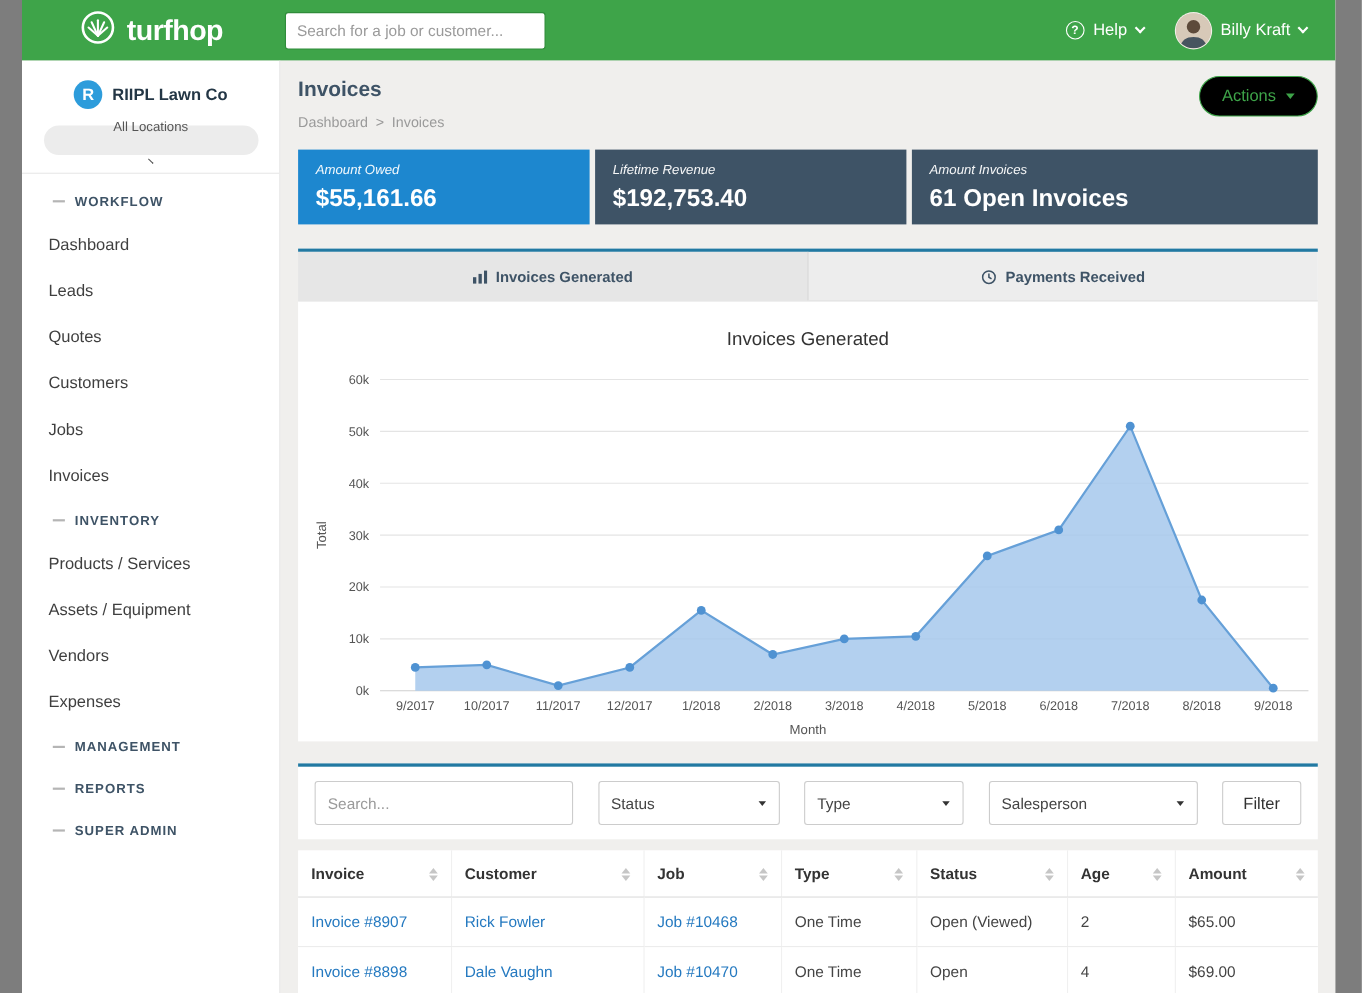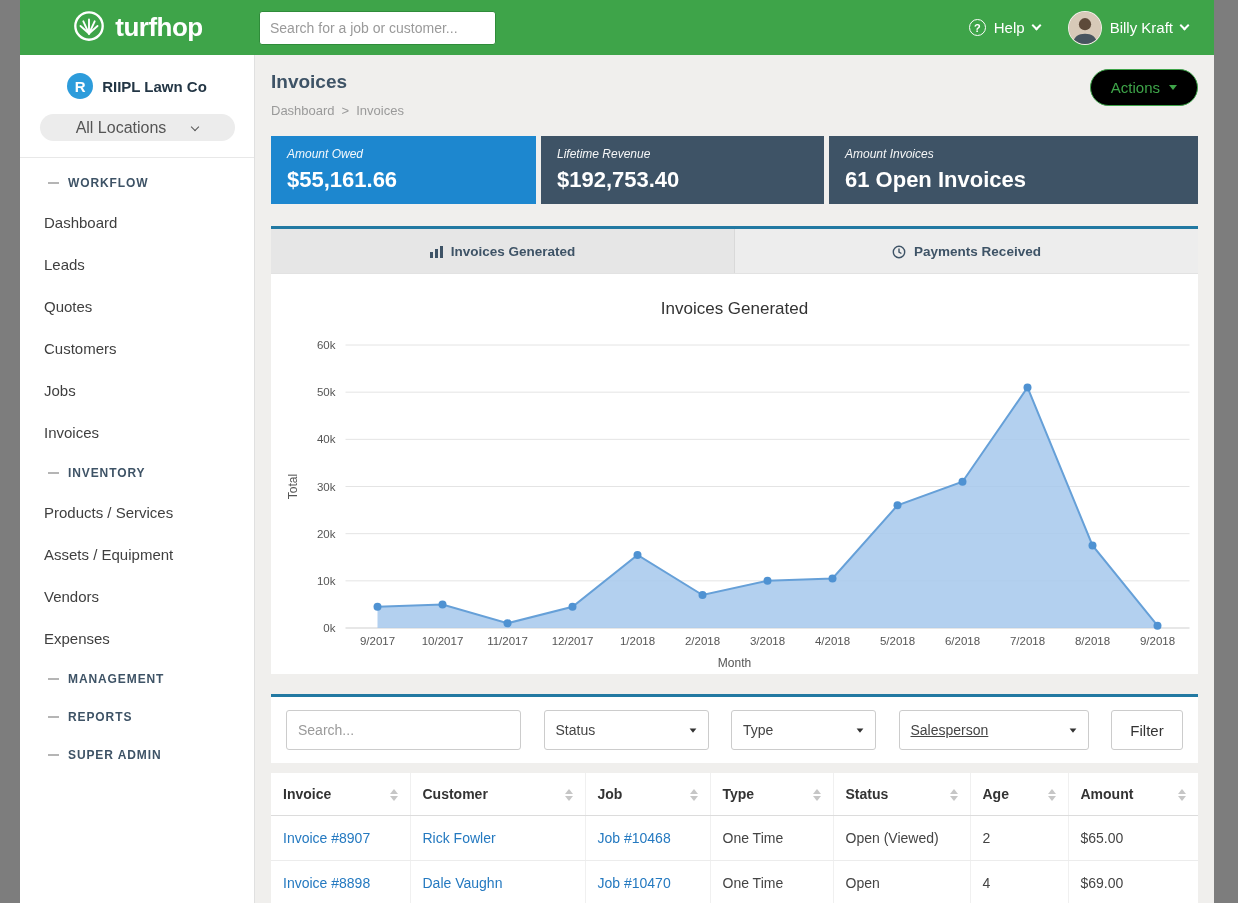--- a/index.html
+++ b/index.html
@@ -51,21 +51,21 @@
   
   .company { display:flex; align-items:center; justify-content:center; gap:9px; }
   .r-badge {
     width:26px; height:26px; border-radius:50%; background:#2d9cdb; color:#fff;
     font-size:15px; font-weight:bold; display:inline-flex; align-items:center; justify-content:center;
   }
   .company-name { font-size:15px; font-weight:bold; color:#233645; }
   .loc-pill {
     margin:15px auto 0; width:195px; height:27px; background:#ececec; border-radius:14px;
     display:flex; align-items:center; justify-content:center; gap:26px;
-    font-size:16px; color:#555; cursor:pointer;
+    font-size:12px; color:#555; cursor:pointer;flex-direction:column;
   }
   .loc-pill .chev { width:6px; height:6px; border-width:1.5px; color:#555; margin-top:-2px; }
   .side-divider { border-top:1px solid #e8e8e8; margin-top:16px; }
   nav { padding-top:6px; }
   .nav-header {
     display:flex; align-items:center; padding:12px 0; color:#3e5366;
     font-size:12px; font-weight:bold; letter-spacing:0.9px;margin-left:28px;
   }
   .dash { width:11px; height:2px; background:#b5b5b5; margin-right:9px; display:inline-block; }
   .nav-item { padding:11px 0 11px 24px; font-size:15px; color:#3f3f3f; cursor:pointer; line-height:20px; }
@@ -332,21 +332,21 @@
       <section class="filter-card">
         <input class="table-search" placeholder="Search..." style="">
         <div class="select" style="width: 165px;">
             <span>Status</span>
             <span class="caret-down"></span>
           </div>
           <div class="select" style="width: 145px;">
             <span>Type</span>
             <span class="caret-down"></span>
           </div>
-          <div class="select" style="width: 190px; text-decoration: underline;">
+          <div class="select" style="width: 190px;">
             <span>Salesperson</span>
             <span class="caret-down"></span>
           </div>
           <button class="filter-btn">Filter</button>
       </section>
 
       <section class="table-card">
         <table>
             <colgroup>
               <col style="width: 139px;">

